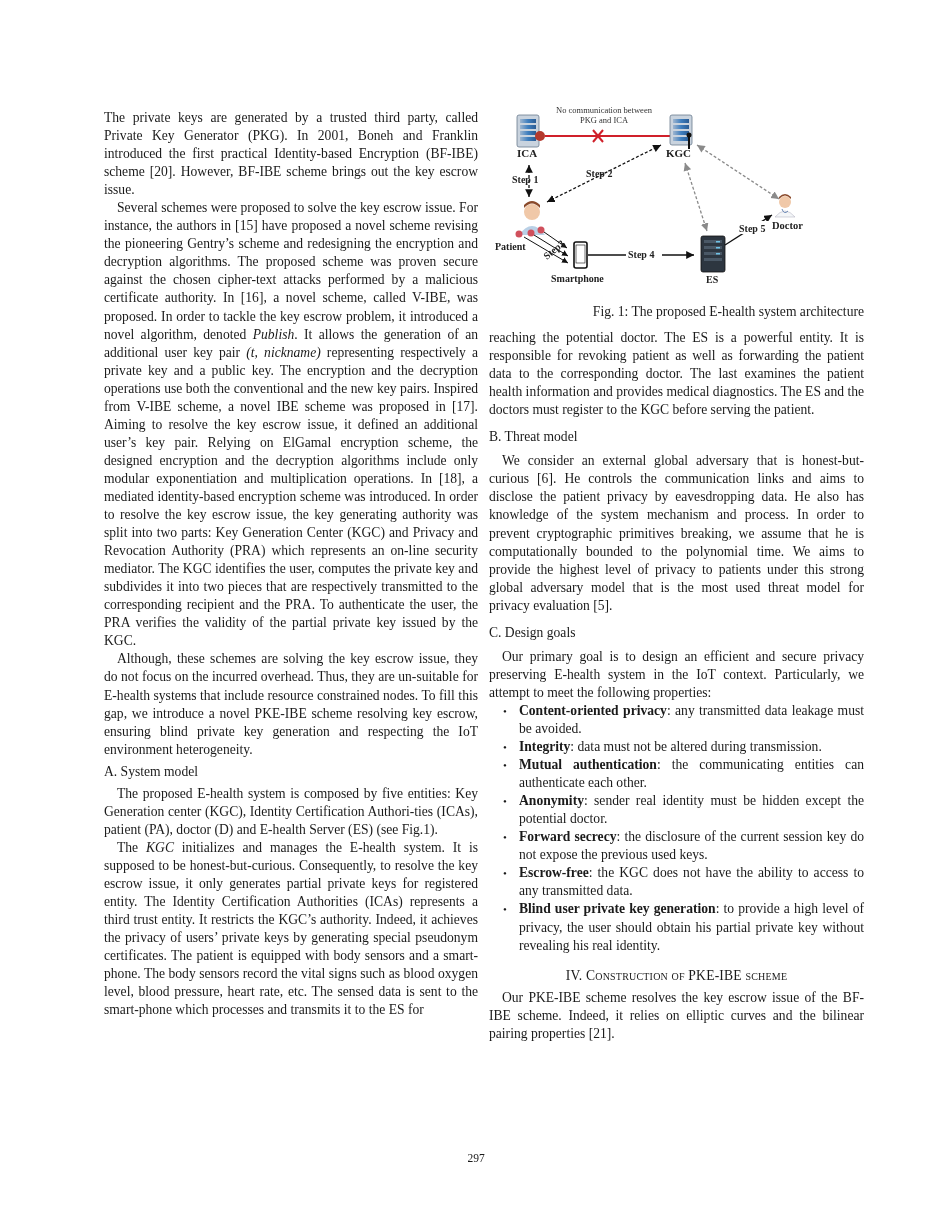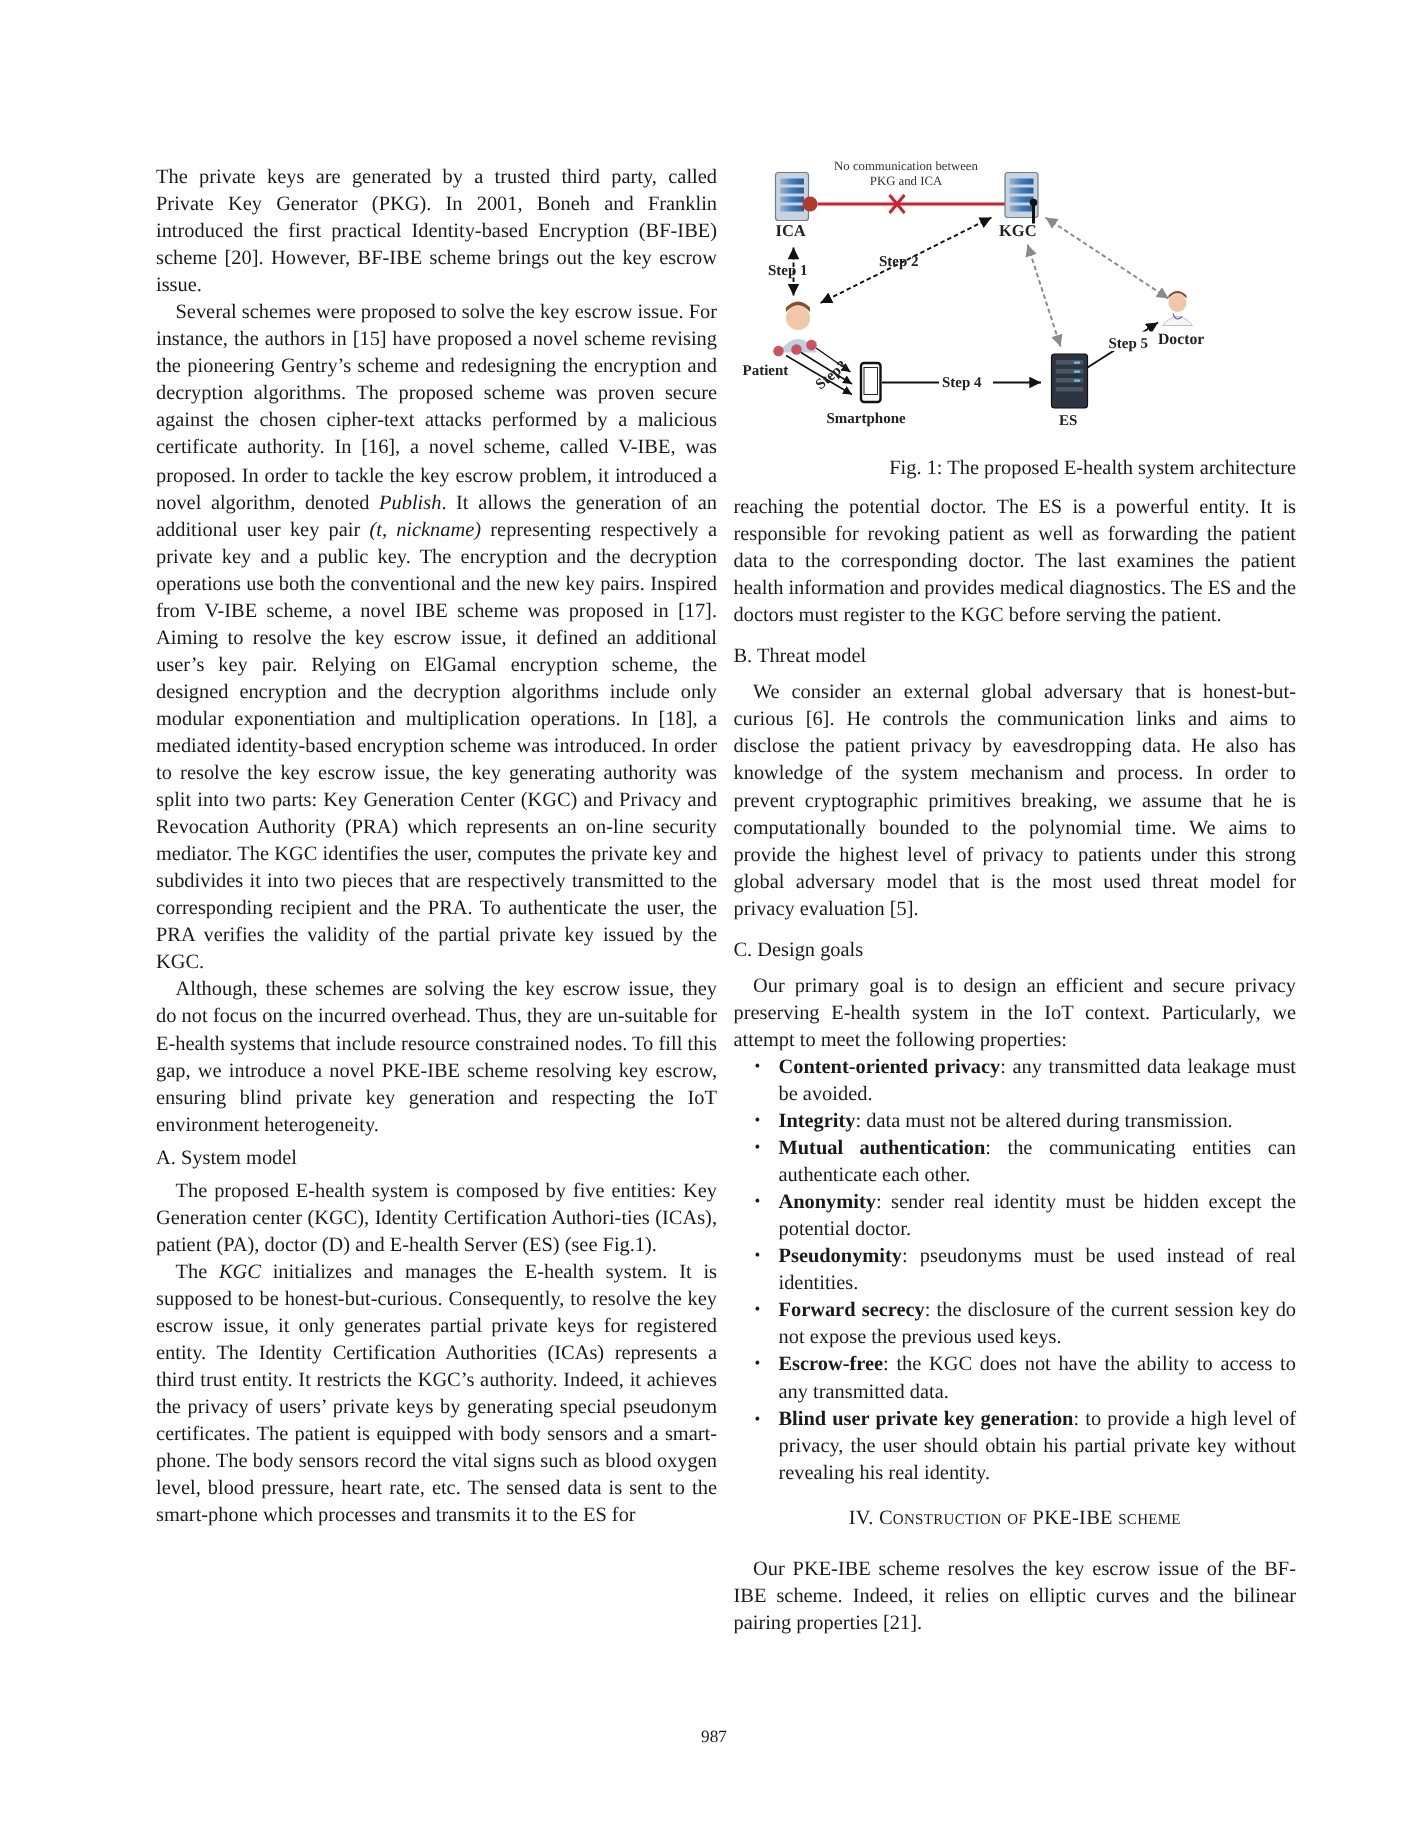--- a/index.html
+++ b/index.html
@@ -153,22 +153,21 @@
   <p>reaching the potential doctor. The ES is a powerful entity. It is responsible for revoking patient as well as forwarding the patient data to the corresponding doctor. The last examines the patient health information and provides medical diagnostics. The ES and the doctors must register to the KGC before serving the patient.</p>
   <div class="subsec-head spaced">B. Threat model</div>
   <p class="indent">We consider an external global adversary that is honest-but-curious [6]. He controls the communication links and aims to disclose the patient privacy by eavesdropping data. He also has knowledge of the system mechanism and process. In order to prevent cryptographic primitives breaking, we assume that he is computationally bounded to the polynomial time. We aims to provide the highest level of privacy to patients under this strong global adversary model that is the most used threat model for privacy evaluation [5].</p>
   <div class="subsec-head spaced">C. Design goals</div>
   <p class="indent">Our primary goal is to design an efficient and secure privacy preserving E-health system in the IoT context. Particularly, we attempt to meet the following properties:</p>
   <ul class="goals">
     <li><b>Content-oriented privacy</b><span>: any transmitted data leakage must be avoided.</span></li>
     <li><b>Integrity</b><span>: data must not be altered during transmission.</span></li>
     <li><b>Mutual authentication</b><span>: the communicating entities can authenticate each other.</span></li>
     <li><b>Anonymity</b><span>: sender real identity must be hidden except the potential doctor.</span></li>
-    <li><b>Pseudonymity</b><span>: pseudonyms must be used instead of real identities.</span></li>
     <li><b>Forward secrecy</b><span>: the disclosure of the current session key do not expose the previous used keys.</span></li>
     <li><b>Escrow-free</b><span>: the KGC does not have the ability to access to any transmitted data.</span></li>
     <li><b>Blind user private key generation</b><span>: to provide a high level of privacy, the user should obtain his partial private key without revealing his real identity.</span></li>
   </ul>
-  <div class="sec-head" style="margin-top:12px;margin-bottom:16px;">IV. Construction of PKE-IBE scheme</div>
+  <div class="sec-head" style="margin-top:12px;margin-bottom:4px;">IV. Construction of PKE-IBE scheme</div>
   <p class="indent">Our PKE-IBE scheme resolves the key escrow issue of the BF-IBE scheme. Indeed, it relies on elliptic curves and the bilinear pairing properties [21].</p>
 </div>
 
-<div id="page-number">987</div>
+<div id="page-number">297</div>
 
 </body></html>

